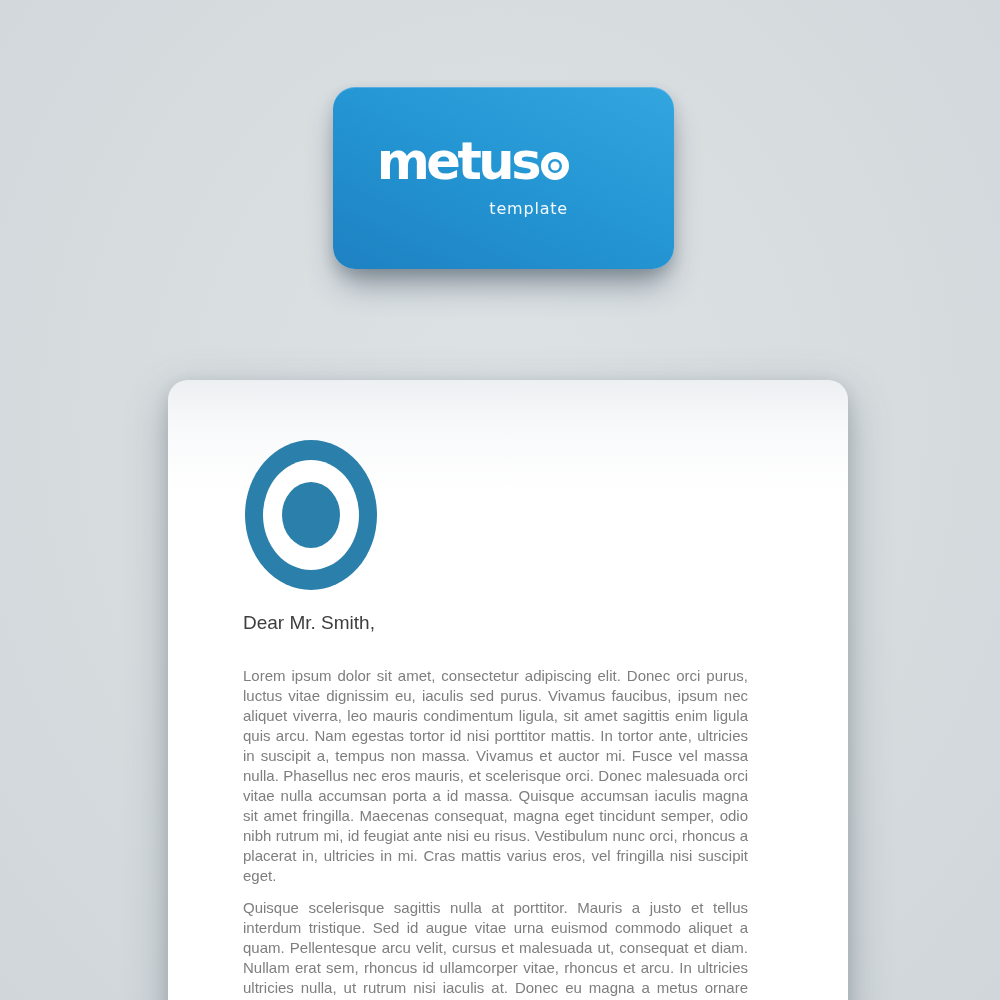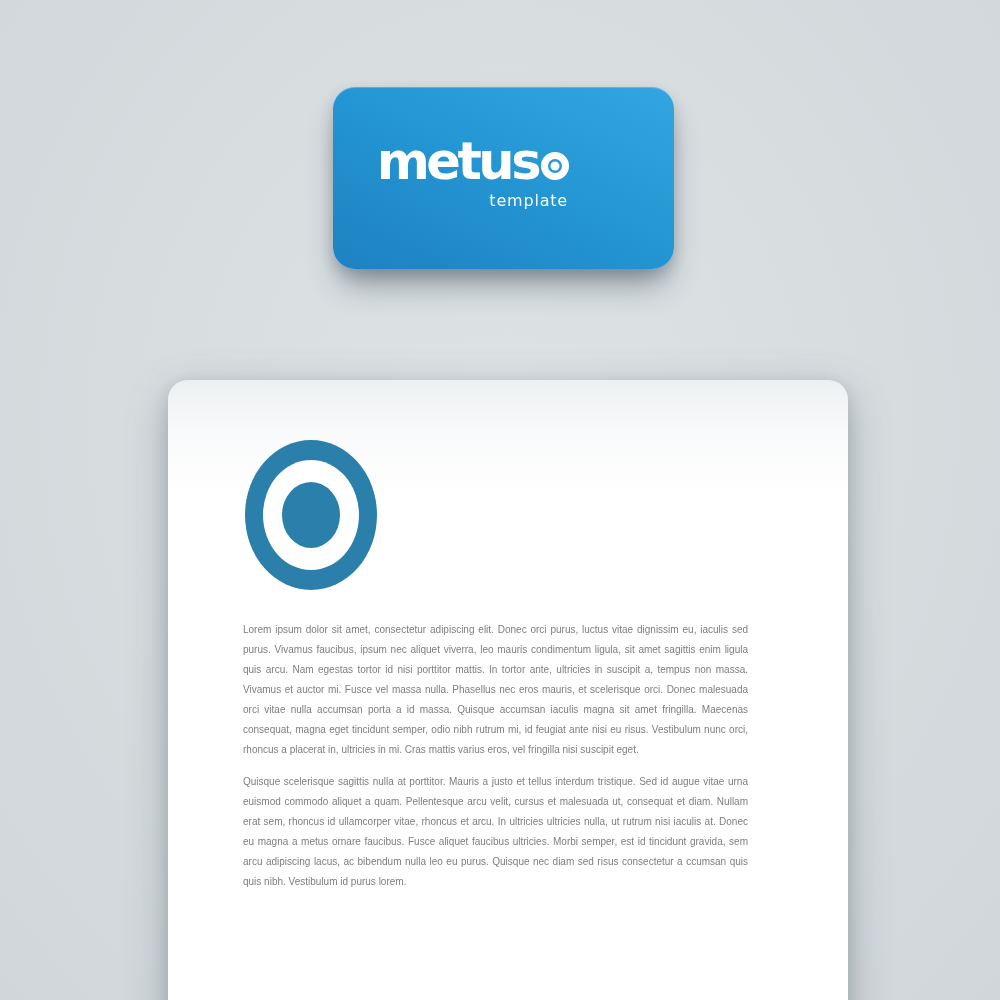--- a/index.html
+++ b/index.html
@@ -69,21 +69,21 @@
     top: 50%;
     left: 50%;
     transform: translate(-50%, -50%);
   }
   .template-text {
     font-family: "DejaVu Sans", sans-serif;
     font-size: 16px;
     font-weight: normal;
     letter-spacing: 0.8px;
     color: #f2fafd;
-    margin-top: 4px;
+    margin-top: 12px;
     padding-right: 1px;
     line-height: 1.2;
   }
 
   
   .paper {
     position: absolute;
     left: 168px;
     top: 380px;
     width: 680px;
@@ -120,21 +120,21 @@
     border-radius: 50%;
     background: #2b7fab;
   }
   .greeting {
     margin-top: 20px;
     font-size: 19px;
     line-height: 26px;
     color: #3e3e3e;
   }
   .para {
-    font-size: 10px;
+    font-size: 15px;
     line-height: 20px;
     color: #7e7e7e;
     text-align: justify;
     margin: 0;
   }
   .para-1 { margin-top: 30px; }
   .para-2 { margin-top: 12px; }
 </style>
 </head>
 <body>
@@ -150,20 +150,21 @@
     </div>
   </div>
 
   <div class="paper">
     <div class="letter-logo">
       <div class="letter-logo-ring">
         <div class="letter-logo-core"></div>
       </div>
     </div>
 
+    <div class="greeting">Dear Mr. Smith,</div>
 
     <p class="para para-1">Lorem ipsum dolor sit amet, consectetur adipiscing elit. Donec orci purus, luctus vitae dignissim eu, iaculis sed purus. Vivamus faucibus, ipsum nec aliquet viverra, leo mauris condimentum ligula, sit amet sagittis enim ligula quis arcu. Nam egestas tortor id nisi porttitor mattis. In tortor ante, ultricies in suscipit a, tempus non massa. Vivamus et auctor mi. Fusce vel massa nulla. Phasellus nec eros mauris, et scelerisque orci. Donec malesuada orci vitae nulla accumsan porta a id massa. Quisque accumsan iaculis magna sit amet fringilla. Maecenas consequat, magna eget tincidunt semper, odio nibh rutrum mi, id feugiat ante nisi eu risus. Vestibulum nunc orci, rhoncus a placerat in, ultricies in mi. Cras mattis varius eros, vel fringilla nisi suscipit eget.</p>
 
     <p class="para para-2">Quisque scelerisque sagittis nulla at porttitor. Mauris a justo et tellus interdum tristique. Sed id augue vitae urna euismod commodo aliquet a quam. Pellentesque arcu velit, cursus et malesuada ut, consequat et diam. Nullam erat sem, rhoncus id ullamcorper vitae, rhoncus et arcu. In ultricies ultricies nulla, ut rutrum nisi iaculis at. Donec eu magna a metus ornare faucibus. Fusce aliquet faucibus ultricies. Morbi semper, est id tincidunt gravida, sem arcu adipiscing lacus, ac bibendum nulla leo eu purus. Quisque nec diam sed risus consectetur a ccumsan quis quis nibh. Vestibulum id purus lorem.</p>
 
   </div>
 
 </div>
 
 </body></html>

